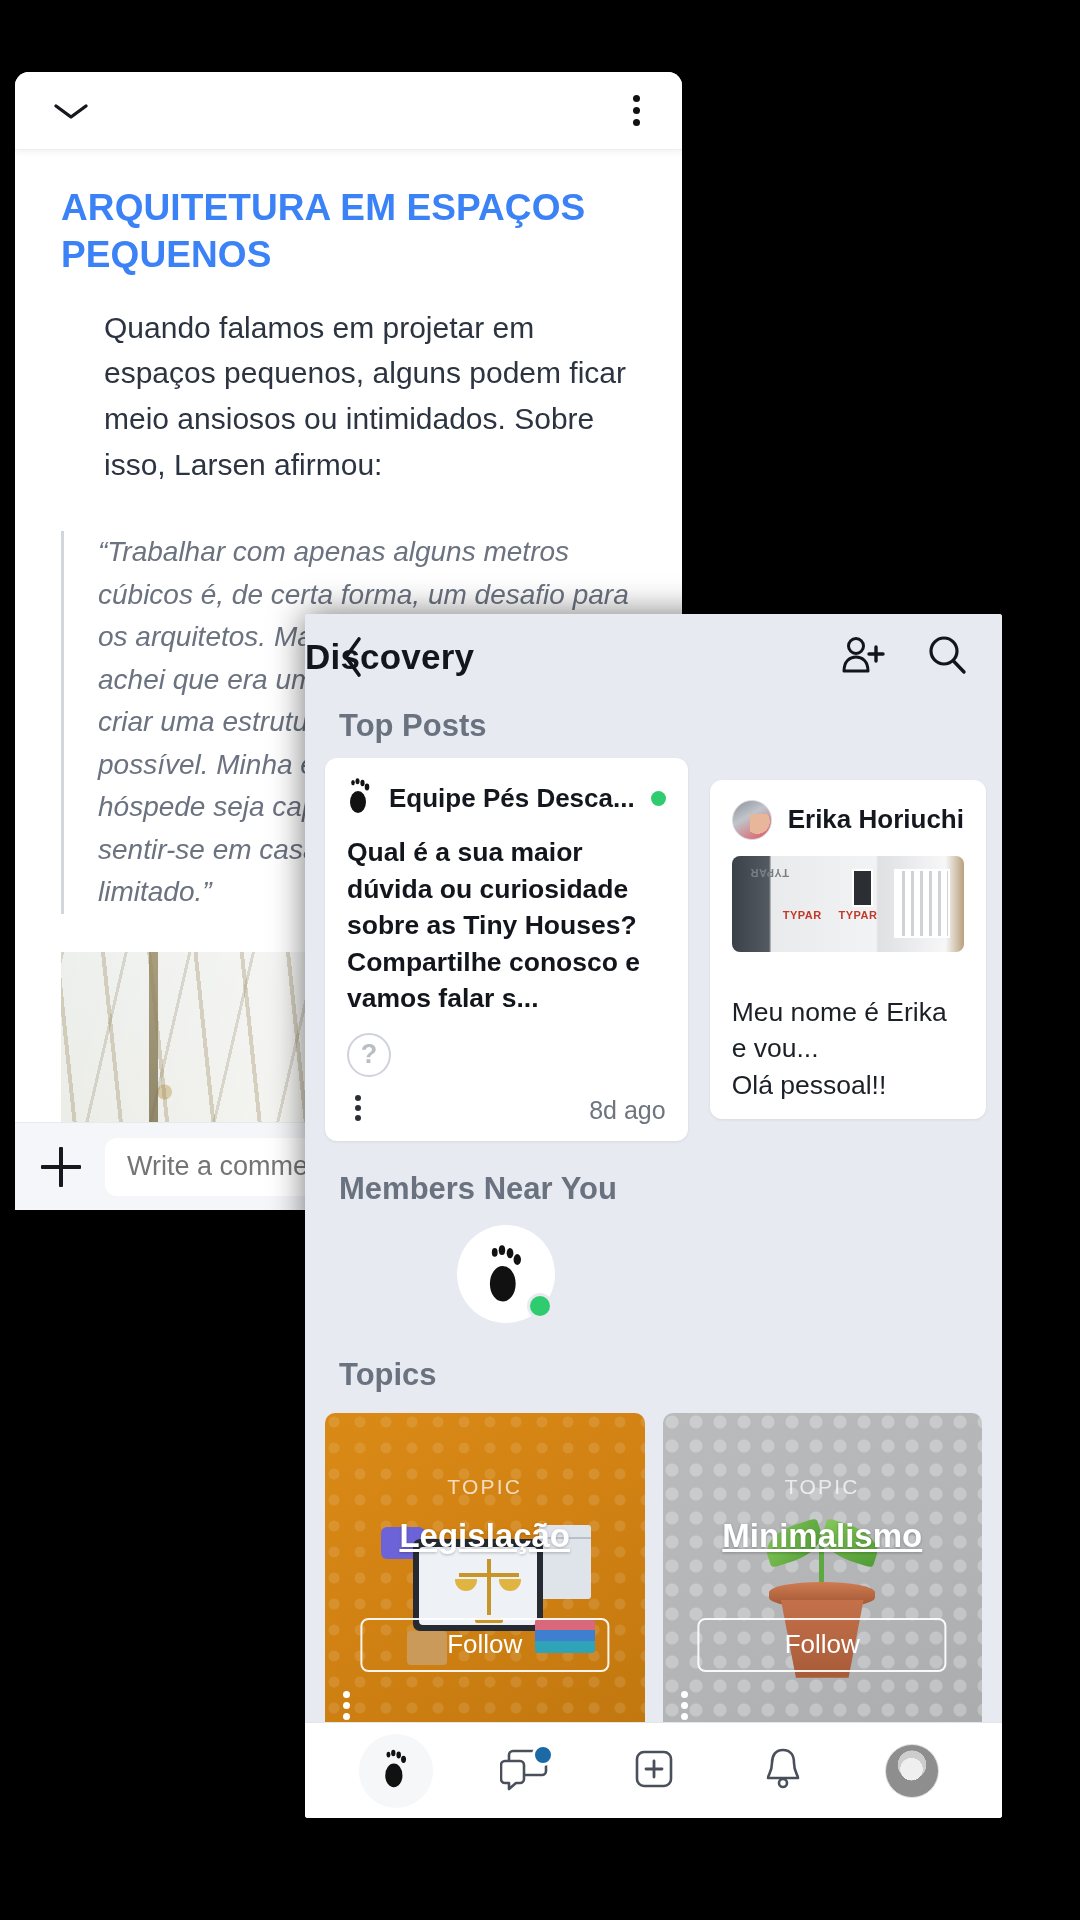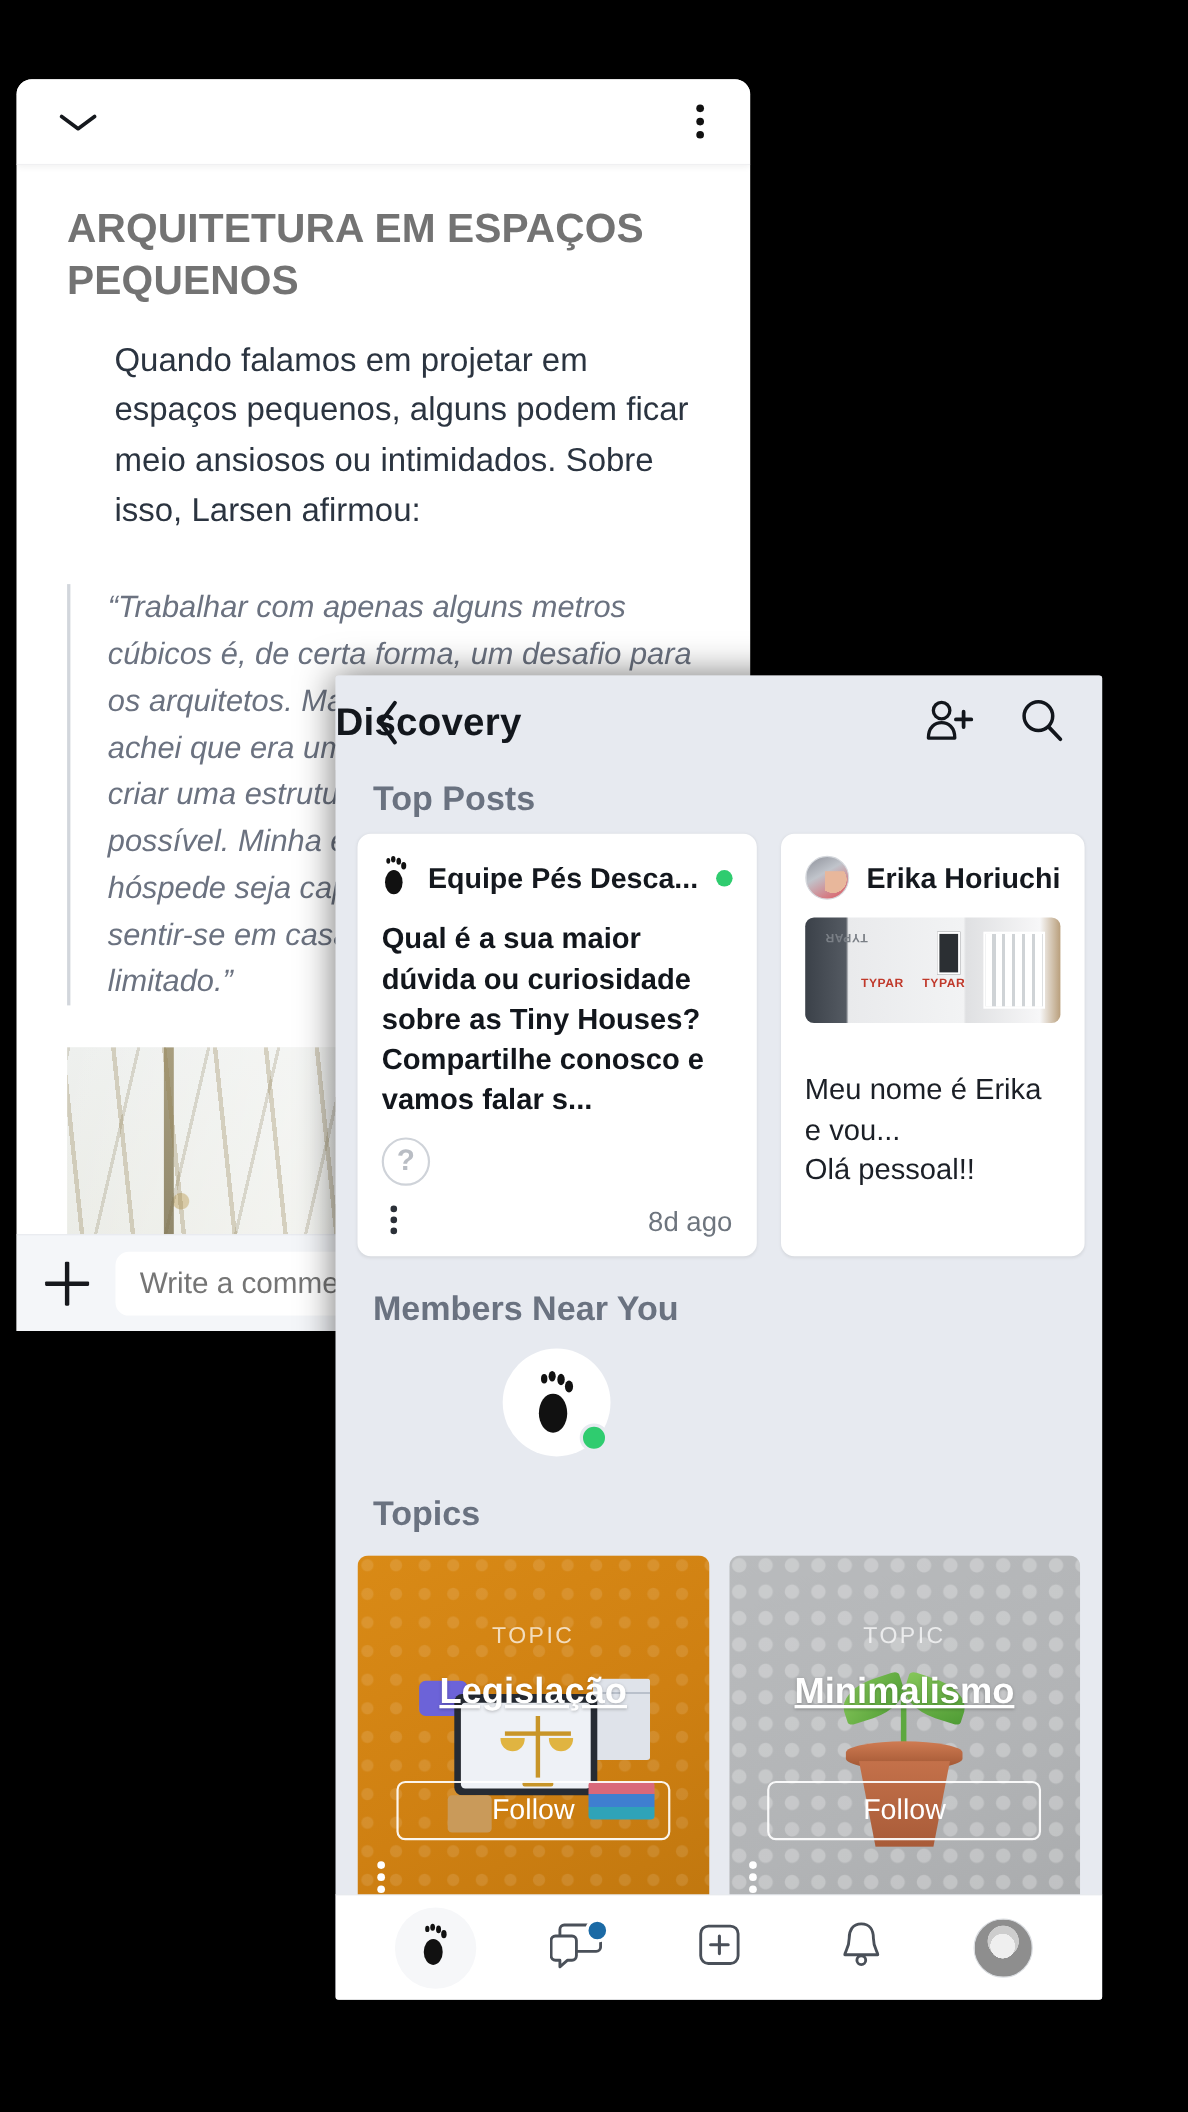--- a/index.html
+++ b/index.html
@@ -28,21 +28,21 @@
     border-bottom: 1px solid #f0f0f2;
     box-shadow: 0 2px 6px rgba(0,0,0,.06);
     position: relative; z-index: 4;
   }
   .chev-down { width: 40px; height: 24px; }
   .kebab { display: flex; flex-direction: column; gap: 5px; align-items: center; padding: 6px; }
   .kebab i { width: 7px; height: 7px; border-radius: 50%; background: #111; display:block; }
 
   .article-scroll { padding: 34px 46px 0 46px; }
   .article-title {
-    font-size: 37px; font-weight: 700; color:#737373;
+    font-size: 37px; font-weight: 700; color:#3b82f6;
     line-height: 1.28; letter-spacing: .1px;
   }
   .article-body {
     margin-top: 26px;
     font-size: 30px; line-height: 1.52; color: #2b3440; font-weight: 400; margin-left: 43px;
   }
   .article-quote {
     margin-top: 44px; padding-left: 34px;
     border-left: 3px solid #d2d6dc;
     font-style: italic; font-size: 28px; line-height: 1.52; color: #6b7280;
@@ -112,21 +112,21 @@
   }
   .hdr-icon { position: relative; z-index: 2; display:flex; align-items:center; }
   .hdr-right { margin-left: auto; display:flex; align-items:center; gap: 40px; position: relative; z-index: 2;}
 
   .disc-scroll { flex: 1 1 auto; overflow: hidden; padding: 0 0 0 0; }
   .sec-title {
     font-size: 31px; font-weight: 700; color:#6a7280;
     padding: 8px 34px 14px 34px;
   }
 
-  .posts-row { display:flex; gap: 22px; padding: 0 20px; }
+  .posts-row { display:flex; gap: 22px; padding: 0 20px; align-items: center; }
   .post-card {
     flex: 1 1 0; background:#fff; border-radius: 12px;
     padding: 20px 22px 16px 22px;
     min-height: 335px; display:flex; flex-direction:column;
     box-shadow: 0 1px 3px rgba(0,0,0,.08);
   }
   .post-head { display:flex; align-items:center; gap: 16px; margin-bottom: 16px; }
   .post-author { font-size: 26px; font-weight:700; color:#14181e; white-space:nowrap; }
   .dot-online { width:15px; height:15px; border-radius:50%; background:#2fcc6f; flex:0 0 auto; }
   .avatar-img {

